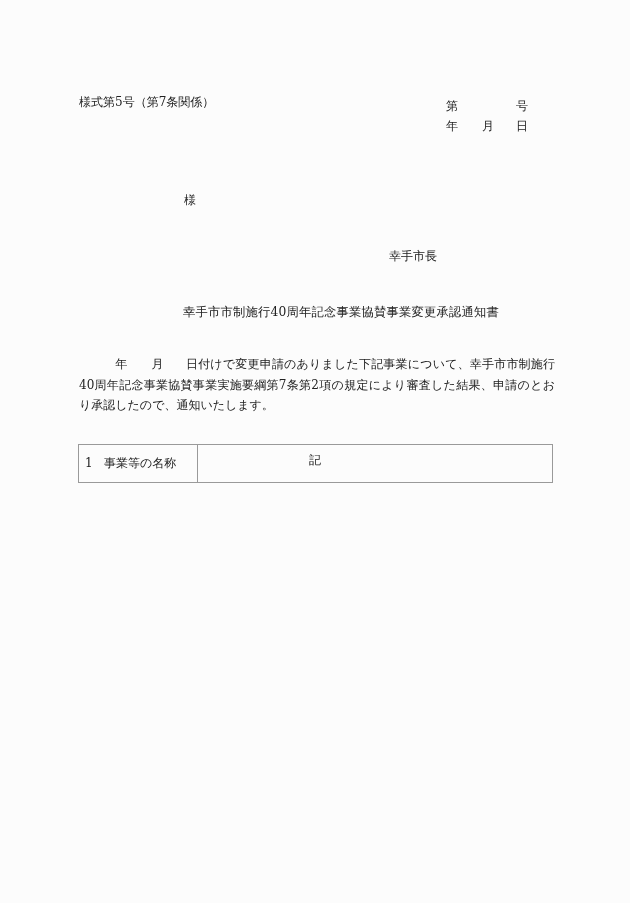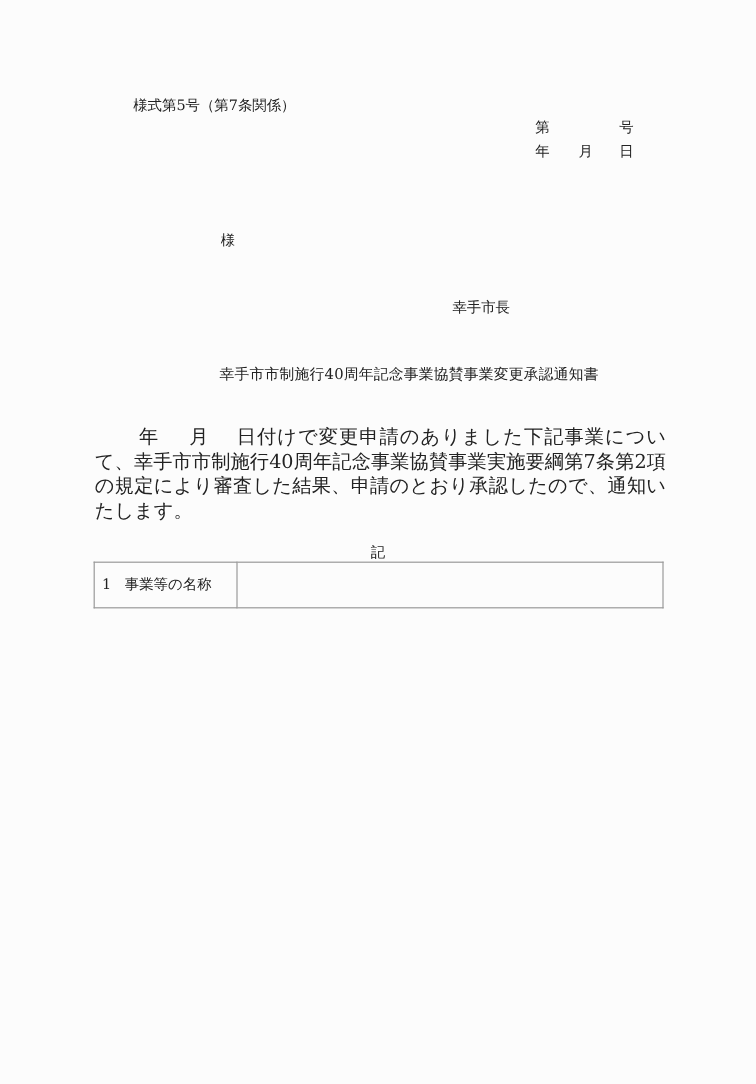--- a/index.html
+++ b/index.html
@@ -1,34 +1,34 @@
 <!DOCTYPE html>
 <html><head>
 <meta charset="utf-8">
 <style>
   html, body { margin: 0; padding: 0; }
   body {
     width: 630px; height: 903px; background: #fcfcfc; position: relative; overflow: hidden;
     font-family: "DejaVu Serif", "Liberation Serif", serif; color: #222; font-size: 12px;
   }
   .abs { position: absolute; white-space: nowrap; line-height: 14px; }
-  #form-id { left: 79px; top: 81px; margin-left: 32px; }
+  #form-id { left: 79px; top: 95px; }
   #ref-no { left: 446px; top: 99px; width: 84px; }
   #ref-no span, #date span { position: absolute; top: 0; }
   #date { left: 446px; top: 119px; width: 84px; }
   #addressee { left: 184px; top: 193px; }
-  #issuer { left: 377px; top: 249px; }
+  #issuer { left: 389px; top: 249px; }
   #title { left: 183px; top: 305px; font-size: 12.3px; letter-spacing: 0.2px; }
   #body-text {
     position: absolute; left: 79px; top: 354px; width: 476px;
-    line-height: 20.5px; font-size: 16px; white-space: normal; text-align: justify;
+    line-height: 20.5px; font-size: 12px; white-space: normal; text-align: justify;
   }
   #ki { left: 309px; top: 453px; }
   table#detail-table {
-    position: absolute; left: 78px; top: 468px; width: 475px;
+    position: absolute; left: 78px; top: 444px; width: 475px;
     border-collapse: collapse; table-layout: fixed;
   }
   #detail-table td { border: 1.5px solid #9a9a9a; padding: 0 0 0 6px; vertical-align: middle; font-size: 12px; }
   #detail-table col.c1 { width: 119px; }
   #detail-table tr.r1 td { height: 37px; }
   #detail-table tr.r2 td { height: 281px; }
   .num { display: inline-block; width: 19px; }
 </style>
 </head>
 <body>

